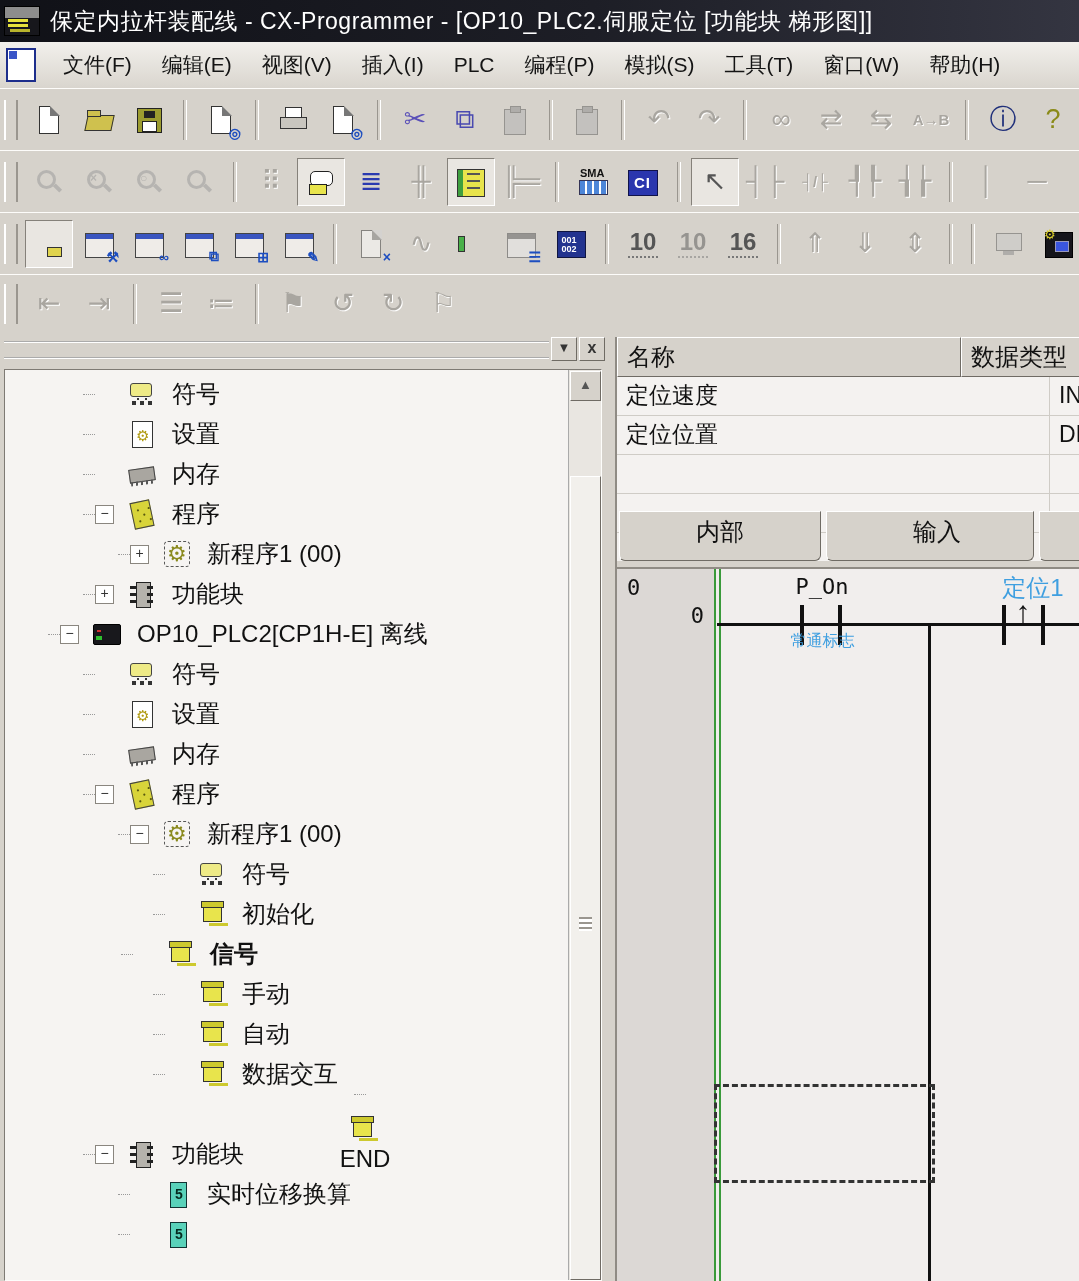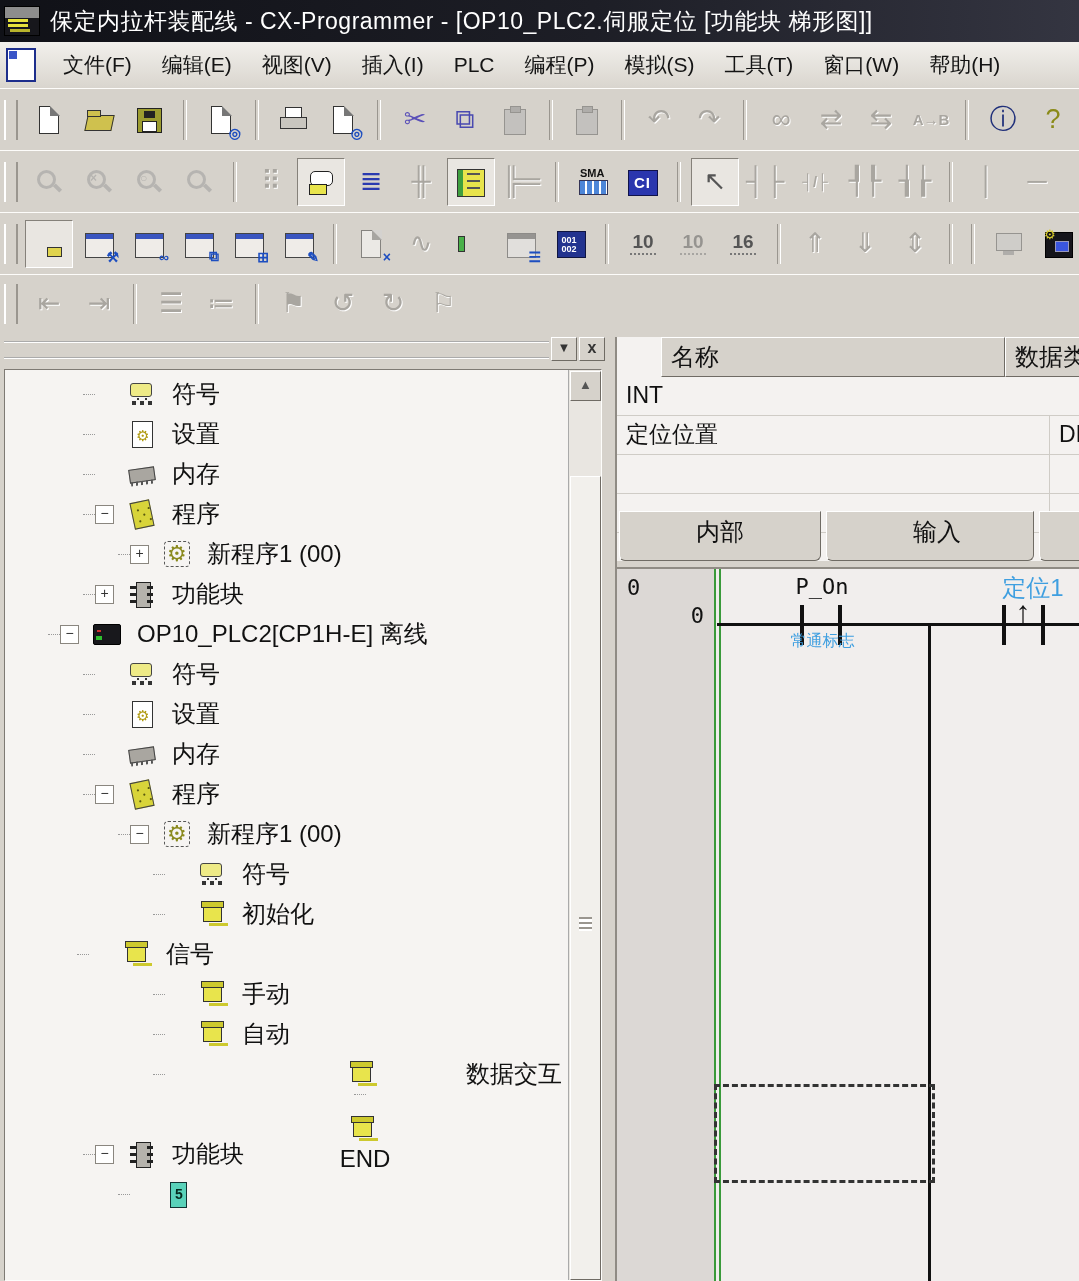--- a/index.html
+++ b/index.html
@@ -87,21 +87,21 @@
     background:repeating-linear-gradient(#555 0 2px,transparent 2px 7px);}
   .g-win{background:#efece8;border:1px solid #444;width:27px;height:23px;margin-top:3px;}
   .g-win::before{content:"";position:absolute;left:0;top:0;width:100%;height:5px;background:#3a55c0;}
   .g-winfolder::after{content:"";position:absolute;right:2px;bottom:2px;width:13px;height:8px;
     background:#e0d44e;border:1px solid #333;}
   .g-wingreen::after{content:"";position:absolute;left:2px;top:7px;width:5px;height:14px;
     background:#49b049;border:1px solid #333;}
   .g-bin{background:#22338f;border:1px solid #101540;width:27px;height:25px;margin-top:2px;}
   .g-bin::before{content:"001";position:absolute;left:4px;top:3px;font-size:9px;color:#fff;font-weight:bold;}
   .g-bin::after{content:"002";position:absolute;left:4px;top:12px;font-size:9px;color:#fff;font-weight:bold;}
-  .g-num{width:auto;height:auto;font-size:19px;font-weight:bold;color:#555;
+  .g-num{width:auto;height:auto;font-size:24px;font-weight:bold;color:#555;
     border-bottom:2px dotted #777;padding:0 2px;line-height:1.1;}
   .g-monitor::before{content:"";position:absolute;left:2px;top:4px;width:24px;height:16px;
     background:#cac7c0;border:1px solid #555;}
   .g-monitor::after{content:"";position:absolute;left:9px;top:22px;width:11px;height:4px;background:#8b8882;}
   .g-online{background:#15151a;border:1px solid #000;width:26px;height:24px;margin-top:2px;}
   .g-online::before{content:"";position:absolute;left:9px;top:8px;width:12px;height:9px;background:#3a55dd;border:1px solid #99b;}
   .g-online::after{content:"⚙";position:absolute;left:-2px;top:-6px;font-size:13px;color:#d8cc2e;}
   
   #main{position:absolute;left:0;top:332px;width:1079px;height:949px;background:#d6d2cb;}
   
@@ -169,21 +169,21 @@
     border:1px solid;border-color:#fff #6f6b64 #6f6b64 #fff;}
   #tscroll .thumbgrip{position:absolute;left:8px;top:440px;width:13px;height:14px;
     background:repeating-linear-gradient(#9a968f 0 2px,#fff 2px 5px);}
   
   #rightpanel{position:absolute;left:615px;top:5px;width:464px;height:944px;
     border-left:2px solid #8f8b84;}
   #vartable{position:absolute;left:0;top:0;width:464px;height:224px;background:#f4f2f0;}
   .vhead{position:absolute;left:0;top:0;height:40px;display:flex;width:620px;}
   .vh{background:#d6d2cb;border:1px solid;border-color:#fff #6f6b64 #6f6b64 #fff;
     font-size:24px;color:#111;line-height:38px;padding:0 9px;box-sizing:border-box;}
-  .vh.c1{width:344px;margin-left:44px;}
+  .vh.c1{width:344px;}
   .vh.c2{width:180px;}
   #vrows{position:absolute;left:0;top:40px;width:620px;}
   .vrow{height:38px;display:flex;border-bottom:1px solid #cfccc6;}
   .vc{font-size:23px;color:#111;line-height:37px;padding:0 9px;box-sizing:border-box;}
   .vc.c1{width:433px;border-right:1px solid #cfccc6;}
   .vc.c2{width:180px;}
   #vtabs{position:absolute;left:2px;top:174px;height:50px;display:flex;gap:5px;width:620px;}
   .vtab{background:#d6d2cb;border:1px solid;border-color:#fff #6f6b64 #6f6b64 #fff;
     border-radius:0 0 6px 6px;font-size:24px;color:#111;padding:4px 0 0 0;text-align:center;}
   .vtab.t1{width:200px;text-align:center;}
@@ -562,55 +562,61 @@
             <span class="texp blank">·</span>
             <span class="ti ti-symbols"></span>
             <span class="tlabel">符号</span>
           </div>
           <div class="trow" style="padding-left: 148px;">
             <span class="tstub"></span>
             <span class="texp blank">·</span>
             <span class="ti ti-section"></span>
             <span class="tlabel">初始化</span>
           </div>
-          <div class="trow" style="padding-left: 72px;">
+          <div class="trow" style="padding-left: 116px; font-weight: bold;">
             <span class="tstub"></span>
             <span class="texp blank">·</span>
             <span class="ti ti-section"></span>
             <span class="tlabel">信号</span>
           </div>
           <div class="trow" style="padding-left: 148px;">
             <span class="tstub"></span>
             <span class="texp blank">·</span>
             <span class="ti ti-section"></span>
             <span class="tlabel">手动</span>
           </div>
           <div class="trow" style="padding-left: 148px;">
             <span class="tstub"></span>
             <span class="texp blank">·</span>
             <span class="ti ti-section"></span>
             <span class="tlabel">自动</span>
           </div>
-          <div class="trow" style="padding-left: 148px; justify-content: space-between;">
+          <div class="trow" style="padding-left: 148px;">
             <span class="tstub"></span>
             <span class="texp blank">·</span>
             <span class="ti ti-section"></span>
             <span class="tlabel">数据交互</span>
           </div>
           <div class="trow" style="padding-left: 148px; flex-direction: column;">
             <span class="tstub"></span>
             <span class="texp blank">·</span>
             <span class="ti ti-section"></span>
             <span class="tlabel">END</span>
           </div>
           <div class="trow" style="padding-left: 78px;">
             <span class="tstub"></span>
             <span class="texp">−</span>
             <span class="ti ti-funcblock"></span>
             <span class="tlabel">功能块</span>
+          </div>
+          <div class="trow" style="padding-left: 113px;">
+            <span class="tstub"></span>
+            <span class="texp blank">·</span>
+            <span class="ti ti-fb"></span>
+            <span class="tlabel">实时位移换算</span>
           </div>
           <div class="trow" style="padding-left: 113px;">
             <span class="tstub"></span>
             <span class="texp blank">·</span>
             <span class="ti ti-fb"></span>
             <span class="tlabel"></span>
           </div>
         </div>
       <div id="tscroll">
         <div class="sbtn">▲</div>
@@ -623,20 +629,21 @@
 
   <div id="rightpanel">
 
     <div id="vartable">
       <div class="vhead">
         <div class="vh c1">名称</div>
         <div class="vh c2">数据类型</div>
       </div>
       <div id="vrows">
           <div class="vrow">
+            <div class="vc c1">定位速度</div>
             <div class="vc c2">INT</div>
           </div>
           <div class="vrow">
             <div class="vc c1">定位位置</div>
             <div class="vc c2">DINT</div>
           </div>
           <div class="vrow">
             <div class="vc c1"></div>
             <div class="vc c2"></div>
           </div>

